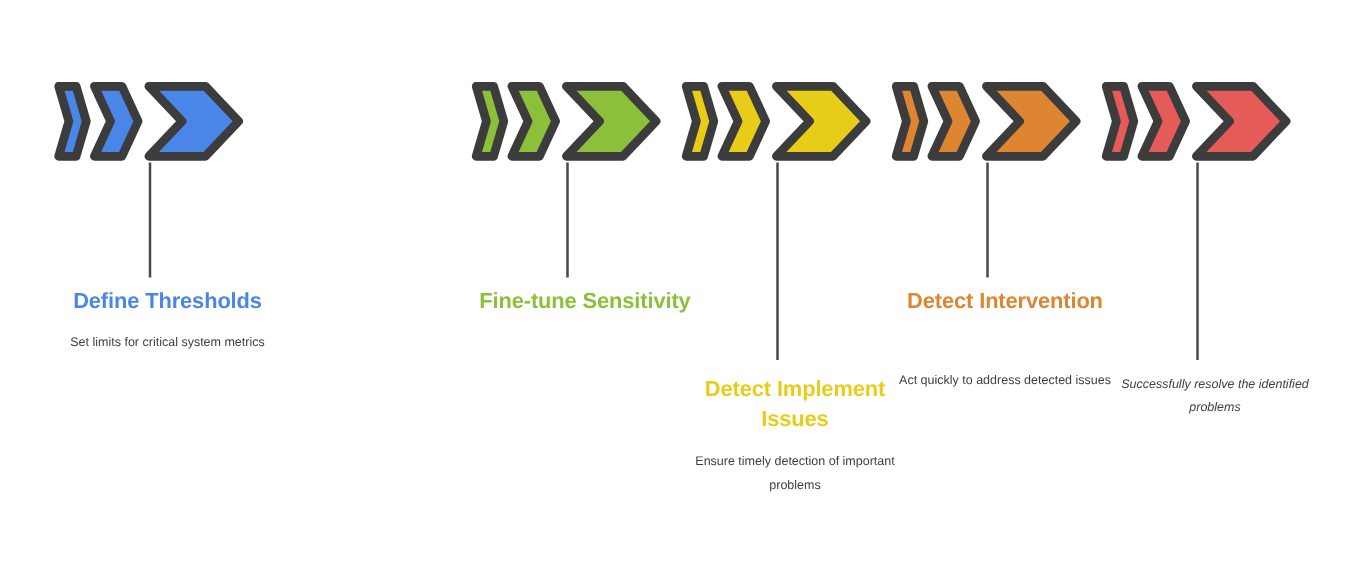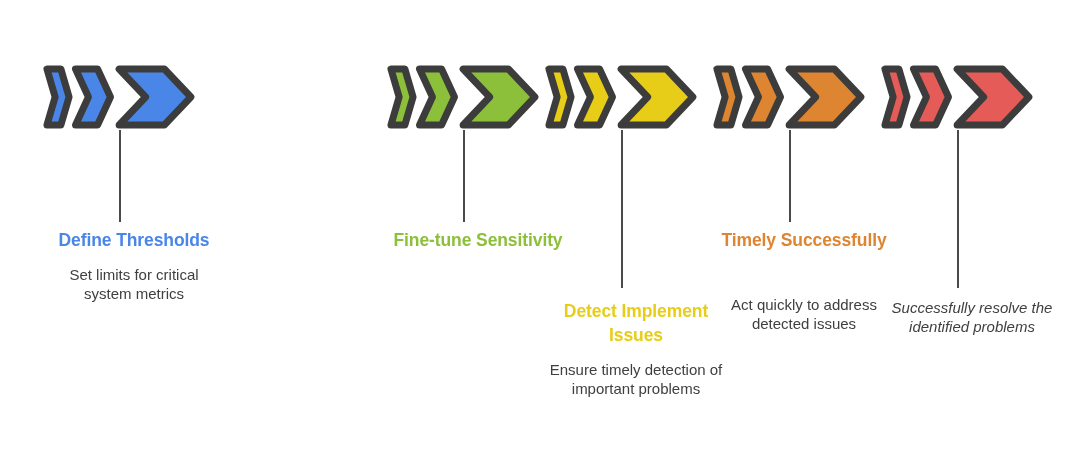--- a/index.html
+++ b/index.html
@@ -74,21 +74,21 @@
   .step.low  .textblock { top: 299px; }
 
   .title {
     font-size: 17.5px;
     font-weight: bold;
     line-height: 24px;
     letter-spacing: -0.1px;
     margin: 0 0 14px 0;
   }
   .desc {
-    font-size: 15px;
+    font-size: 10px;
     font-weight: normal;
     line-height: 18.5px;
     color: #3f3f3f;
     margin: 0;
   }
 </style>
 </head>
 <body>
 
 <div id="stage">
@@ -109,21 +109,21 @@
             <path d="M 4 3 L 62 3 L 96 31 L 62 59 L 4 59 L 38 31 Z" fill="#4a86e8" stroke="#3c3c3c" stroke-width="7" stroke-linejoin="round" vector-effect="non-scaling-stroke"></path>
           </svg>
         </div>
       </div>
       <div class="connector" style="background: rgb(74, 74, 74);"></div>
       <div class="textblock">
         <div class="title" style="color: rgb(74, 134, 232);">Define Thresholds</div>
         <div class="desc" style="color: rgb(63, 63, 63);">Set limits for critical system metrics</div>
       </div>
     </div>
-    <div class="step high" style="left: 378px; margin-left: 10px;">
+    <div class="step high" style="left: 378px;">
       <div class="chevrons">
         <div class="chev chev-1">
           <svg viewBox="0 0 100 62" preserveAspectRatio="none">
             <path d="M 4 3 L 62 3 L 96 31 L 62 59 L 4 59 L 38 31 Z" fill="#8cc03a" stroke="#3c3c3c" stroke-width="7" stroke-linejoin="round" vector-effect="non-scaling-stroke"></path>
           </svg>
         </div>
         <div class="chev chev-2">
           <svg viewBox="0 0 100 62" preserveAspectRatio="none">
             <path d="M 4 3 L 62 3 L 96 31 L 62 59 L 4 59 L 38 31 Z" fill="#8cc03a" stroke="#3c3c3c" stroke-width="7" stroke-linejoin="round" vector-effect="non-scaling-stroke"></path>
           </svg>
@@ -176,21 +176,21 @@
           </svg>
         </div>
         <div class="chev chev-3">
           <svg viewBox="0 0 100 62" preserveAspectRatio="none">
             <path d="M 4 3 L 62 3 L 96 31 L 62 59 L 4 59 L 38 31 Z" fill="#dd8530" stroke="#3c3c3c" stroke-width="7" stroke-linejoin="round" vector-effect="non-scaling-stroke"></path>
           </svg>
         </div>
       </div>
       <div class="connector" style="background: rgb(74, 74, 74);"></div>
       <div class="textblock">
-        <div class="title" style="color: rgb(221, 133, 48);">Timely Successfully</div>
+        <div class="title" style="color: rgb(221, 133, 48);">Detect Intervention</div>
         <div class="desc" style="color: rgb(63, 63, 63); margin-top: 44px;">Act quickly to address detected issues</div>
       </div>
     </div>
     <div class="step low" style="left: 882px;">
       <div class="chevrons">
         <div class="chev chev-1">
           <svg viewBox="0 0 100 62" preserveAspectRatio="none">
             <path d="M 4 3 L 62 3 L 96 31 L 62 59 L 4 59 L 38 31 Z" fill="#e45b57" stroke="#3c3c3c" stroke-width="7" stroke-linejoin="round" vector-effect="non-scaling-stroke"></path>
           </svg>
         </div>

